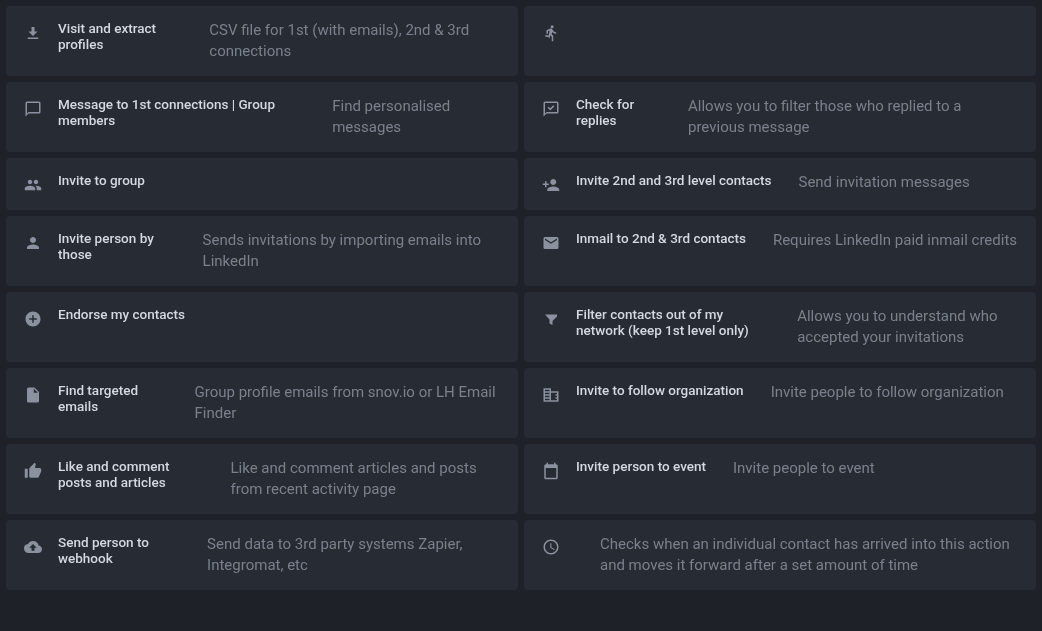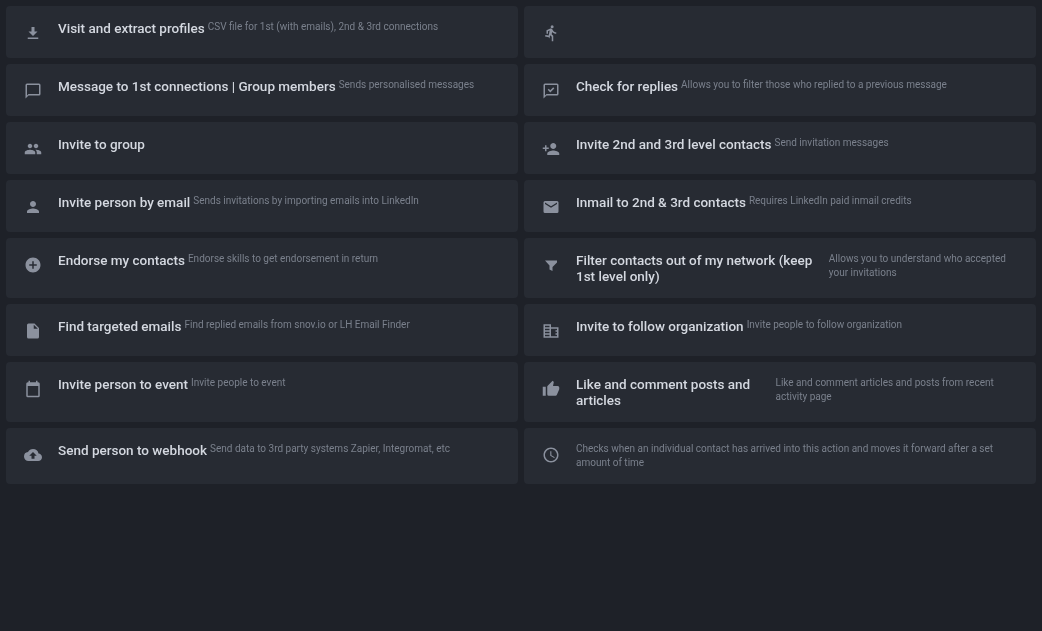--- a/index.html
+++ b/index.html
@@ -42,23 +42,24 @@
       display: flex;
       flex-direction: row;
       gap: 3px;
     }
     .card-title {
       font-size: 13.5px;
       font-weight: 500;
       color: #d4d8e0;
     }
     .card-desc {
-      font-size: 10px;
+      font-size: 15px;
       color: #7a808c;
       line-height: 1.4;
+      margin-left: 24px;
     }
     
     svg {
       width: 18px;
       height: 18px;
       fill: #8b919e;
     }
   </style>
 </head>
 <body>
@@ -83,21 +84,21 @@
       </div>
     </div>
     <div class="card">
       <div class="card-icon">
         <svg viewBox="0 0 24 24">
           <path d="M20 2H4a2 2 0 00-2 2v18l4-4h14a2 2 0 002-2V4a2 2 0 00-2-2zm0 14H6l-2 2V4h16v12z"></path>
         </svg>
       </div>
       <div class="card-content">
         <div class="card-title">Message to 1st connections | Group members</div>
-        <div class="card-desc">Sends personalised messages</div>
+        <div class="card-desc">Find personalised messages</div>
       </div>
     </div>
     <div class="card">
       <div class="card-icon">
         <svg viewBox="0 0 24 24">
           <path d="M20 2H4a2 2 0 00-2 2v18l4-4h14a2 2 0 002-2V4a2 2 0 00-2-2zm0 14H6l-2 2V4h16v12zm-5-9l-4 4-2-2-1.4 1.4L11 14l5.4-5.4L15 7z"></path>
         </svg>
       </div>
       <div class="card-content">
         <div class="card-title">Check for replies</div>
@@ -125,21 +126,21 @@
         <div class="card-desc">Send invitation messages</div>
       </div>
     </div>
     <div class="card">
       <div class="card-icon">
         <svg viewBox="0 0 24 24">
           <path d="M12 12c2.21 0 4-1.79 4-4s-1.79-4-4-4-4 1.79-4 4 1.79 4 4 4zm0 2c-2.67 0-8 1.34-8 4v2h16v-2c0-2.66-5.33-4-8-4z"></path>
         </svg>
       </div>
       <div class="card-content">
-        <div class="card-title">Invite person by email</div>
+        <div class="card-title">Invite person by those</div>
         <div class="card-desc">Sends invitations by importing emails into LinkedIn</div>
       </div>
     </div>
     <div class="card">
       <div class="card-icon">
         <svg viewBox="0 0 24 24">
           <path d="M20 4H4a2 2 0 00-2 2v12a2 2 0 002 2h16a2 2 0 002-2V6a2 2 0 00-2-2zm0 4l-8 5-8-5V6l8 5 8-5v2z"></path>
         </svg>
       </div>
       <div class="card-content">
@@ -148,21 +149,20 @@
       </div>
     </div>
     <div class="card">
       <div class="card-icon">
         <svg viewBox="0 0 24 24">
           <path d="M12 2C6.48 2 2 6.48 2 12s4.48 10 10 10 10-4.48 10-10S17.52 2 12 2zm5 11h-4v4h-2v-4H7v-2h4V7h2v4h4v2z"></path>
         </svg>
       </div>
       <div class="card-content">
         <div class="card-title">Endorse my contacts</div>
-        <div class="card-desc">Endorse skills to get endorsement in return</div>
       </div>
     </div>
     <div class="card">
       <div class="card-icon">
         <svg viewBox="0 0 24 24">
           <path d="M4 6h16v2.5l-6 6V20l-4-2v-5.5L4 6z"></path>
         </svg>
       </div>
       <div class="card-content">
         <div class="card-title">Filter contacts out of my network (keep 1st level only)</div>
@@ -170,54 +170,54 @@
       </div>
     </div>
     <div class="card">
       <div class="card-icon">
         <svg viewBox="0 0 24 24">
           <path d="M14 2H6a2 2 0 00-2 2v16a2 2 0 002 2h12a2 2 0 002-2V8l-6-6zm-1 7V3.5L18.5 9H13zm3 9.5l-2-2a3.5 3.5 0 10-1.5.5l2 2 1.5-0.5z"></path>
         </svg>
       </div>
       <div class="card-content">
         <div class="card-title">Find targeted emails</div>
-        <div class="card-desc">Find replied emails from snov.io or LH Email Finder</div>
+        <div class="card-desc">Group profile emails from snov.io or LH Email Finder</div>
       </div>
     </div>
     <div class="card">
       <div class="card-icon">
         <svg viewBox="0 0 24 24">
           <path d="M12 7V3H2v18h20V7H12zm-2 12H4v-2h6v2zm0-4H4v-2h6v2zm0-4H4V9h6v2zm0-4H4V5h6v2zm10 12h-8V9h8v2h-2v2h2v2h-2v2h2v2z"></path>
         </svg>
       </div>
       <div class="card-content">
         <div class="card-title">Invite to follow organization</div>
         <div class="card-desc">Invite people to follow organization</div>
       </div>
     </div>
     <div class="card">
       <div class="card-icon">
         <svg viewBox="0 0 24 24">
+          <path d="M1 21h4V9H1v12zm22-11a2 2 0 00-2-2h-6.31l.95-4.57.03-.32a1.5 1.5 0 00-.44-1.06L14.17 1 7.59 7.59A2 2 0 007 9v10a2 2 0 002 2h9a2 2 0 001.85-1.24l3.02-7.05A2 2 0 0023 12v-2z"></path>
+        </svg>
+      </div>
+      <div class="card-content">
+        <div class="card-title">Like and comment posts and articles</div>
+        <div class="card-desc">Like and comment articles and posts from recent activity page</div>
+      </div>
+    </div>
+    <div class="card">
+      <div class="card-icon">
+        <svg viewBox="0 0 24 24">
           <path d="M19 3h-1V1h-2v2H8V1H6v2H5a2 2 0 00-2 2v16a2 2 0 002 2h14a2 2 0 002-2V5a2 2 0 00-2-2zm0 18H5V8h14v13z"></path>
         </svg>
       </div>
       <div class="card-content">
         <div class="card-title">Invite person to event</div>
         <div class="card-desc">Invite people to event</div>
-      </div>
-    </div>
-    <div class="card">
-      <div class="card-icon">
-        <svg viewBox="0 0 24 24">
-          <path d="M1 21h4V9H1v12zm22-11a2 2 0 00-2-2h-6.31l.95-4.57.03-.32a1.5 1.5 0 00-.44-1.06L14.17 1 7.59 7.59A2 2 0 007 9v10a2 2 0 002 2h9a2 2 0 001.85-1.24l3.02-7.05A2 2 0 0023 12v-2z"></path>
-        </svg>
-      </div>
-      <div class="card-content">
-        <div class="card-title">Like and comment posts and articles</div>
-        <div class="card-desc">Like and comment articles and posts from recent activity page</div>
       </div>
     </div>
     <div class="card">
       <div class="card-icon">
         <svg viewBox="0 0 24 24">
           <path d="M19.35 10.04A7.49 7.49 0 0012 4C9.11 4 6.6 5.64 5.35 8.04A5.994 5.994 0 000 14c0 3.31 2.69 6 6 6h13c2.76 0 5-2.24 5-5 0-2.64-2.05-4.78-4.65-4.96zM14 13v4h-4v-4H7l5-5 5 5h-3z"></path>
         </svg>
       </div>
       <div class="card-content">
         <div class="card-title">Send person to webhook</div>

